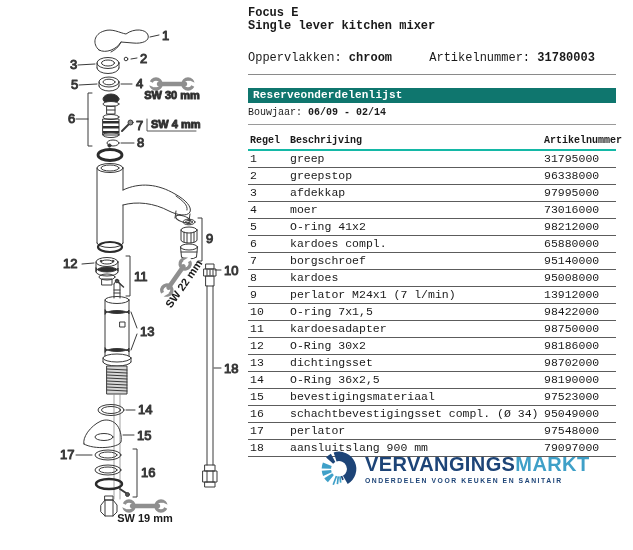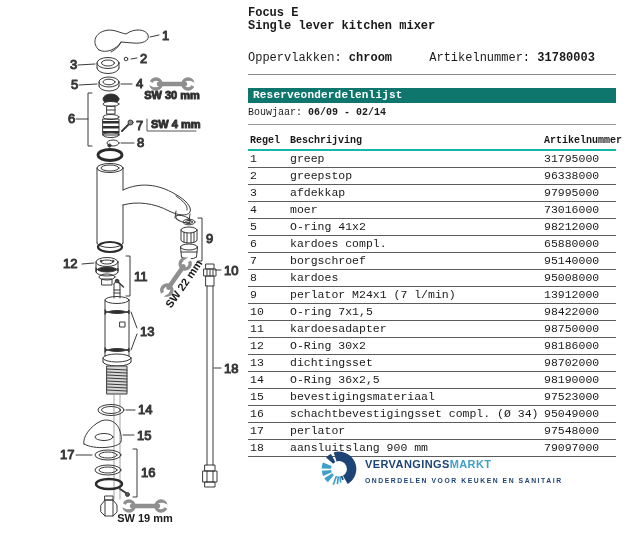--- a/index.html
+++ b/index.html
@@ -22,21 +22,21 @@
   table.parts th{font-size:10px;font-weight:bold;text-align:left;border-bottom:2px solid #14b8a6;
                  padding:2px 0 3px 0;}
   table.parts td{font-size:11.5px;border-bottom:1px solid #5c5c5c;padding:1px 0 2px 0;
                  white-space:nowrap;overflow:hidden;}
   .col-regel{width:40px;}
   .col-art{width:72px;}
   table.parts th:first-child,table.parts td:first-child{padding-left:2px;}
 
   .logo{position:absolute;left:320px;top:449px;display:flex;align-items:flex-start;}
   .logo-icon{width:38px;height:40px;margin-right:7px;}
-  .brand{font-size:11px;font-weight:bold;letter-spacing:.4px;line-height:19px;margin-top:6px;}
+  .brand{font-size:20px;font-weight:bold;letter-spacing:.4px;line-height:19px;margin-top:6px;}
   .brand .b1{color:#1d4477;}
   .brand .b2{color:#3fa0c8;}
   .tagline{font-size:6.8px;font-weight:bold;color:#1d4477;letter-spacing:1.55px;margin-top:3px;}
 </style>
 </head>
 <body>
 
 <div class="page">
 
   <svg class="diagram" viewBox="0 0 258 550" stroke-linecap="round" stroke-linejoin="round">

